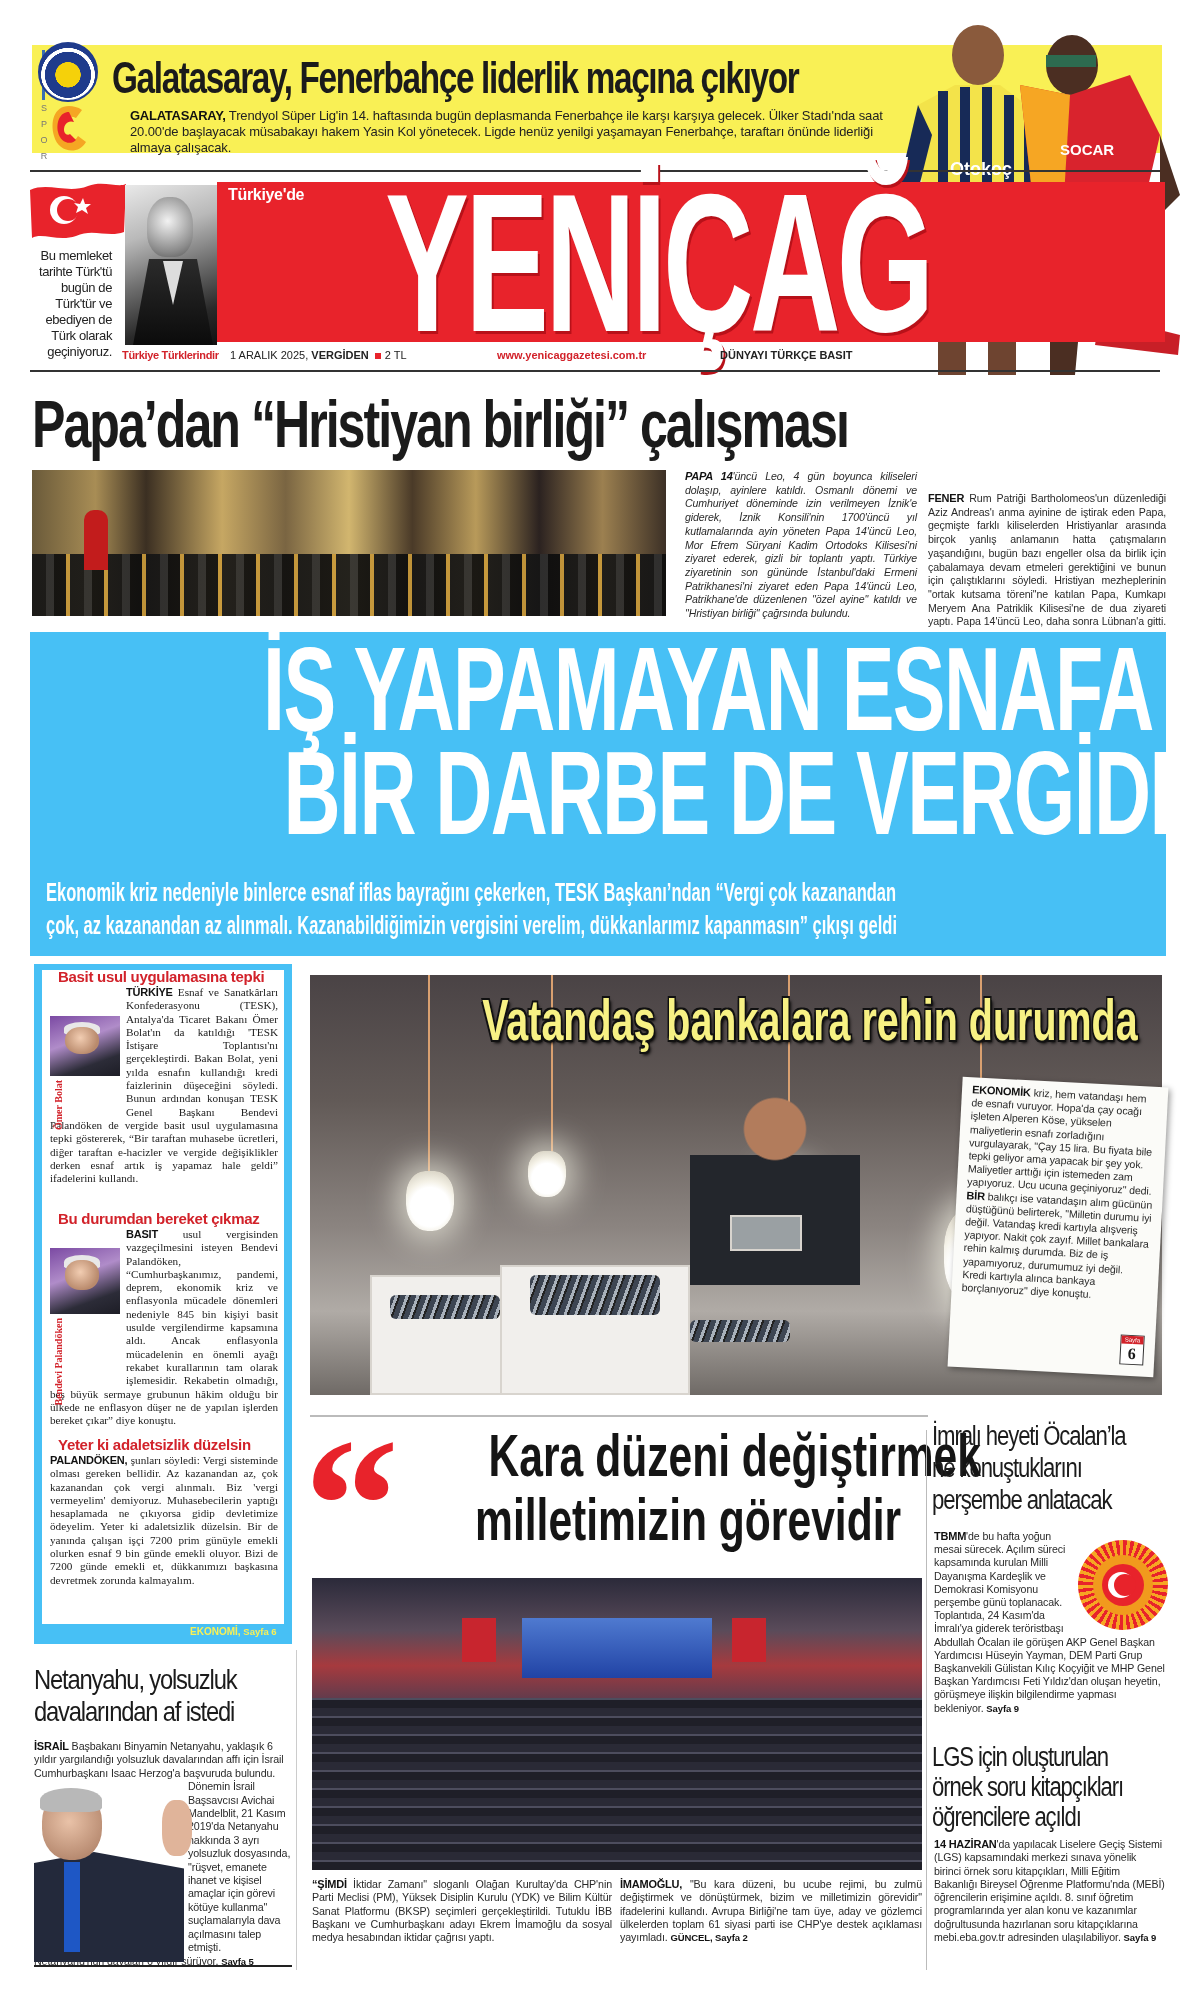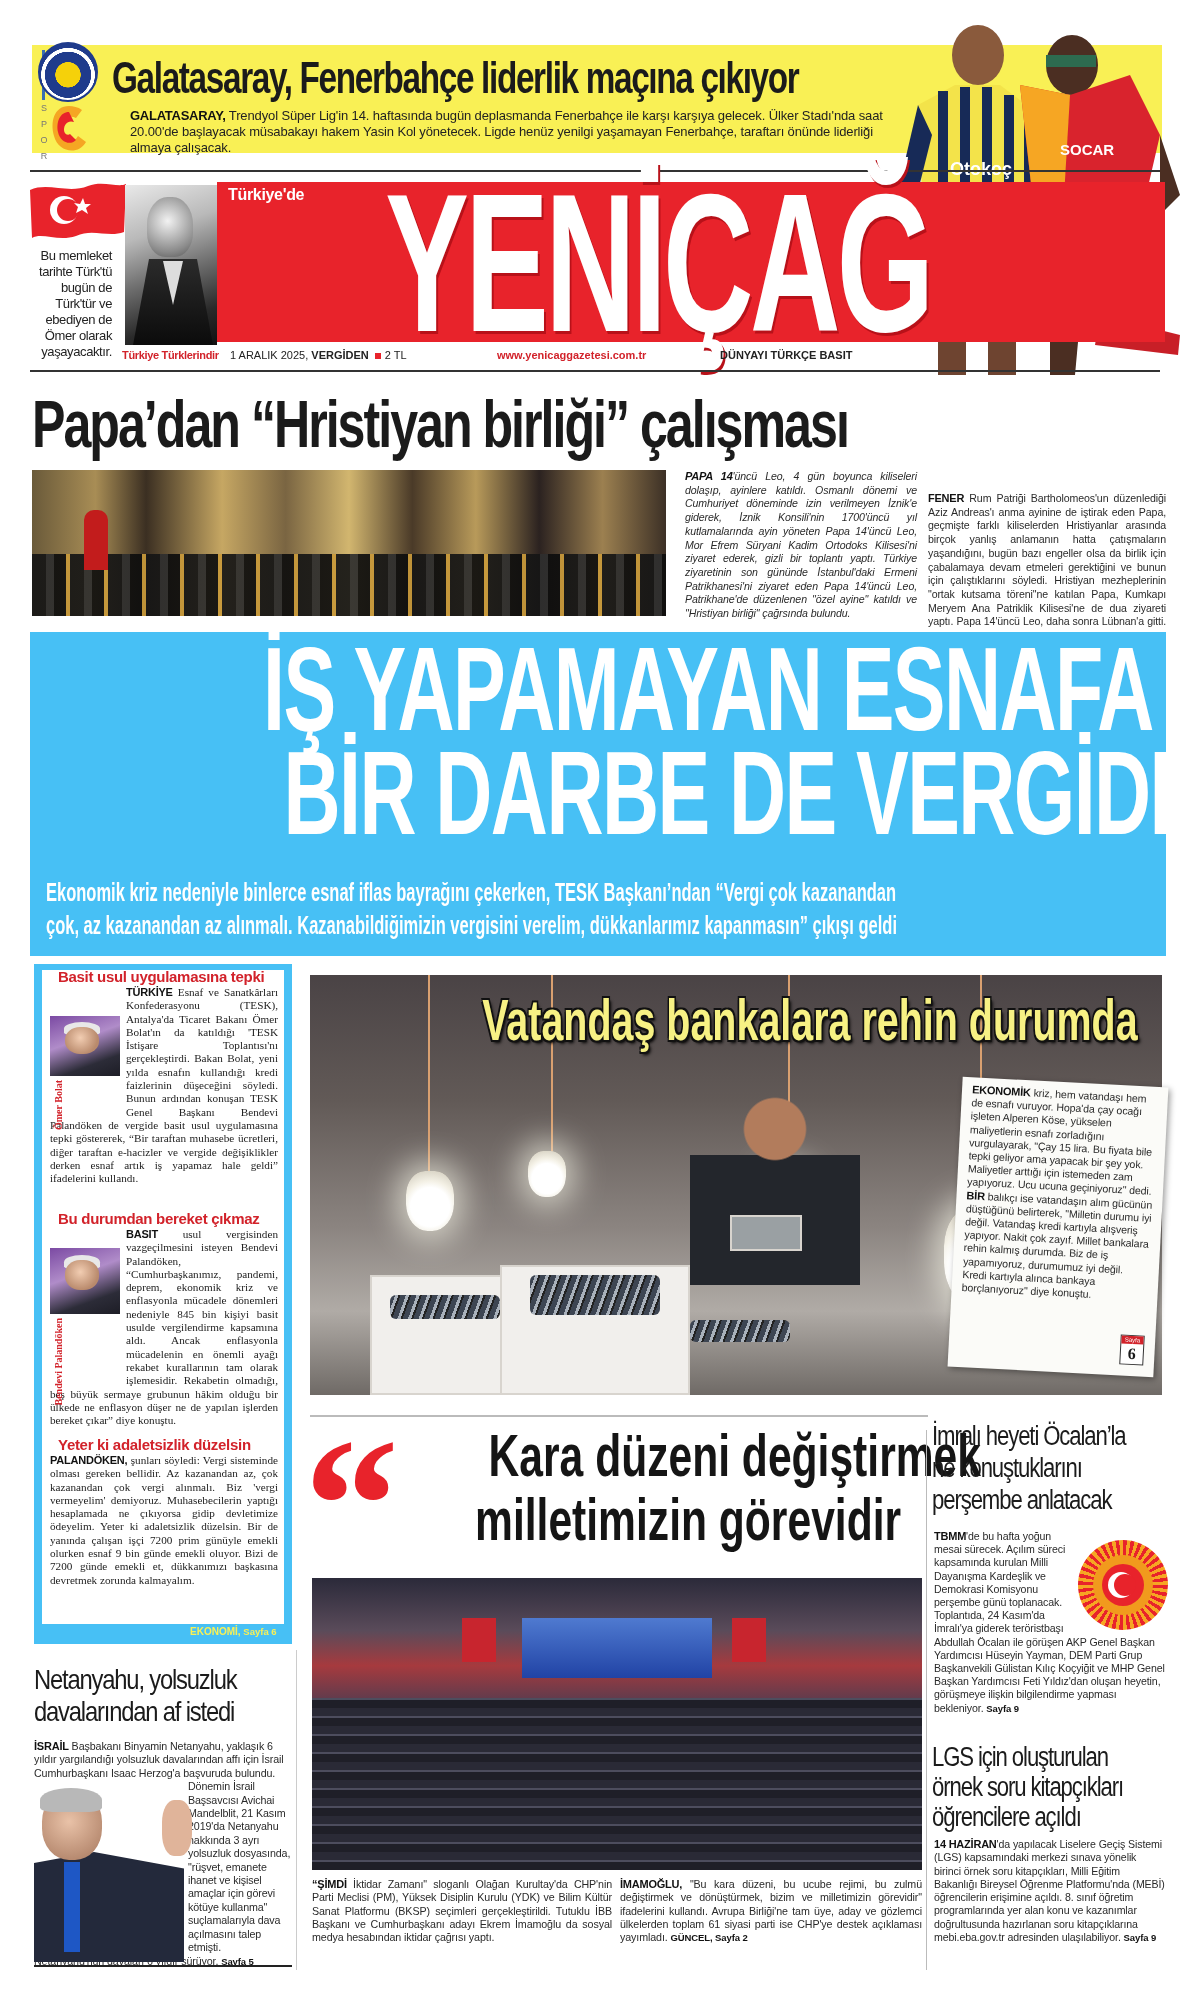--- a/index.html
+++ b/index.html
@@ -180,21 +180,21 @@
   <path d="M240 290 L320 310 L318 330 L235 320 Z" fill="#c81f27"></path>
 </svg>
 
 <div class="abs" id="rule-top"></div>
 <svg class="abs" id="flag" viewBox="0 0 100 62">
   <path d="M2 10 C20 2 40 14 60 6 C75 0 90 8 98 4 L96 52 C80 58 65 48 48 56 C30 62 14 52 4 58 Z" fill="#e8232b"></path>
   <circle cx="36" cy="30" r="14" fill="#fff"></circle>
     <circle cx="40" cy="30" r="11" fill="#e8232b"></circle>
   <polygon points="54,30 48,33 50,27 46,23 52,24 55,18 57,24 63,24 58,28 60,34" fill="#fff"></polygon>
 </svg>
-<div class="abs" id="motto">Bu memleket tarihte Türk'tü bugün de Türk'tür ve ebediyen de Ömer olarak yaşayacaktır.</div>
+<div class="abs" id="motto">Bu memleket tarihte Türk'tü bugün de Türk'tür ve ebediyen de Türk olarak geçiniyoruz.</div>
 <div class="abs" id="ataturk">
   <div class="head"></div>
   <div class="suit"></div>
   <div class="shirt"></div>
 </div>
 <div class="abs" id="mast-box"></div>
 <div class="abs" id="mast-title">YENİÇAĞ</div>
 <div class="abs" id="mast-sub">Türkiye'de</div>
 <div class="abs" id="mast-footer">
   <span id="tag-turk">Türkiye Türklerindir</span>

